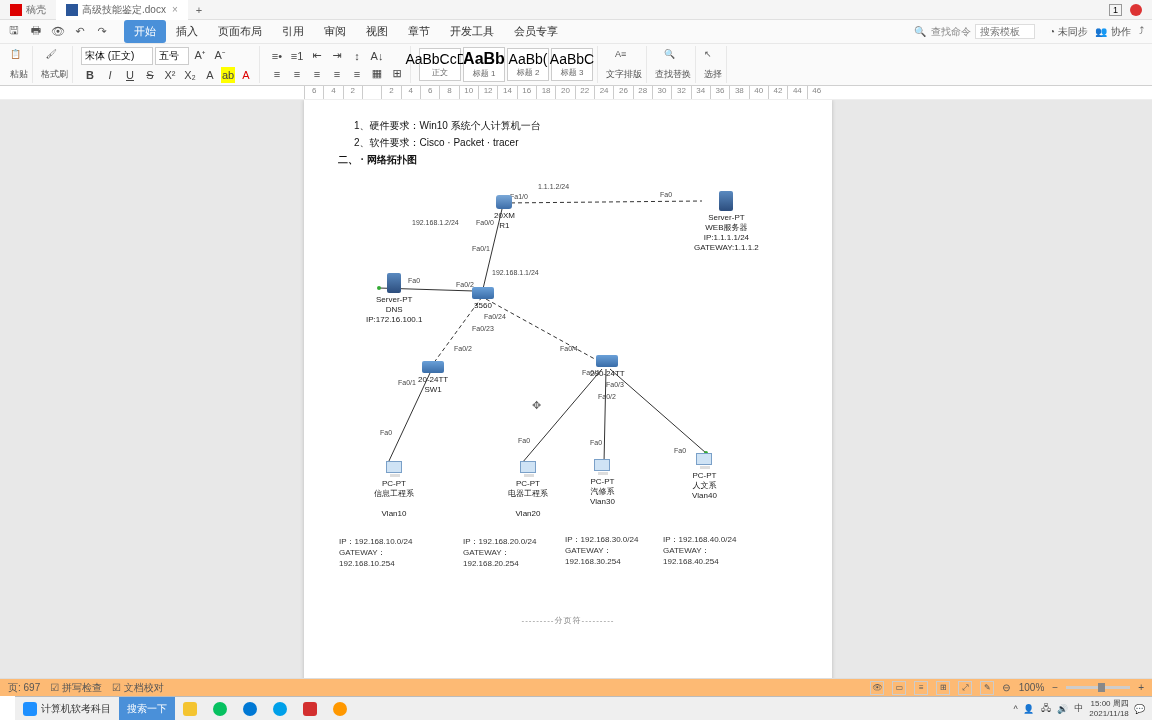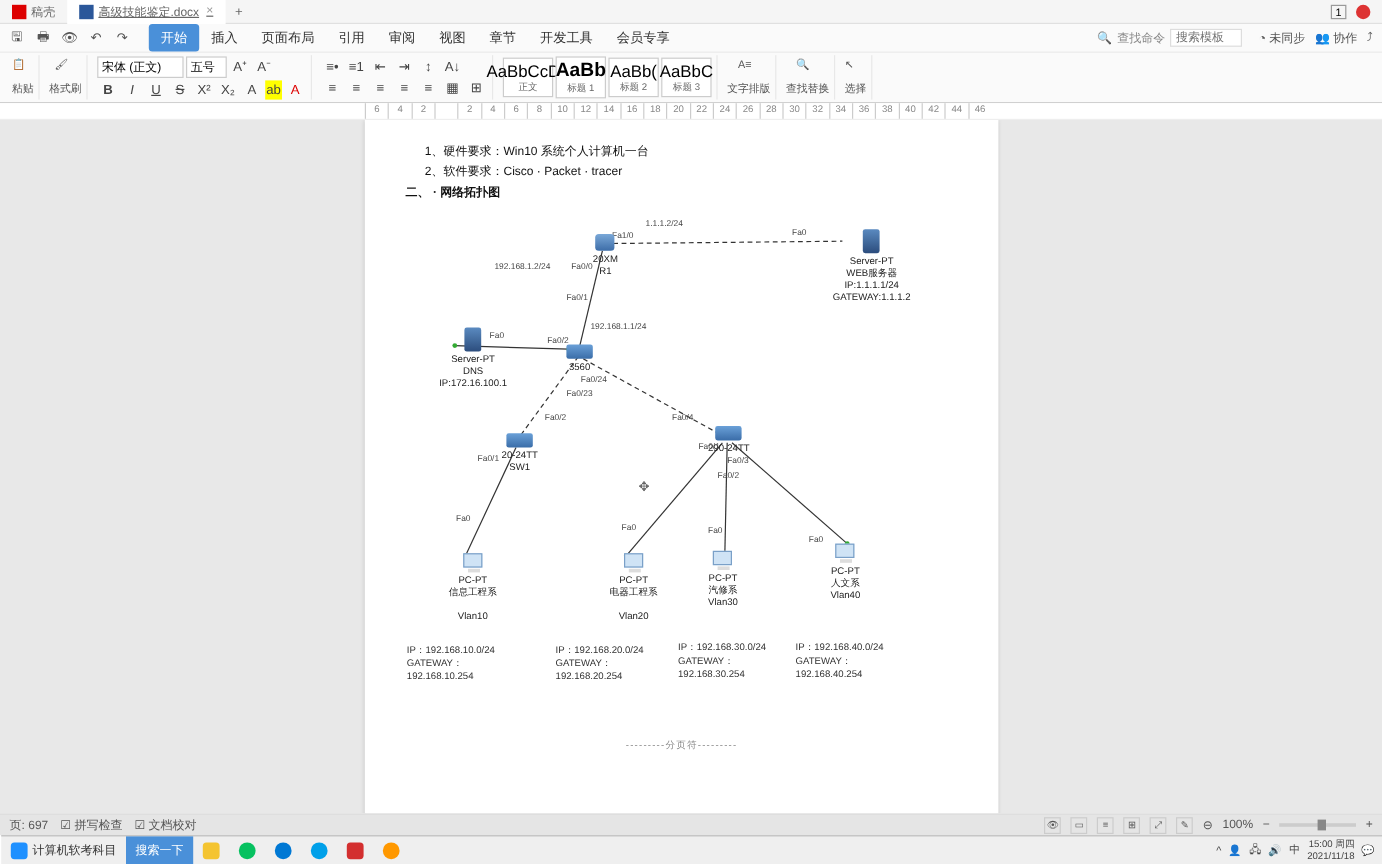--- a/index.html
+++ b/index.html
@@ -1,20 +1,20 @@
 <!DOCTYPE html>
 <html><head>
 <meta charset="utf-8">
 <style>
   * { box-sizing: border-box; margin: 0; padding: 0; font-family: "Microsoft YaHei", sans-serif; }
   body { width: 1152px; height: 720px; background: #fff; overflow: hidden; font-size: 11px; position: relative; }
   
   .title-bar { height: 20px; background: #f5f5f5; display: flex; align-items: center; border-bottom: 1px solid #e0e0e0; }
   .tab { display: flex; align-items: center; padding: 0 10px; height: 20px; font-size: 10px; color: #666; }
-  .tab.active { background: #fff; text-decoration: underline; }
+  .tab.active { background: #fff; }
   .tab-icon { width: 12px; height: 12px; margin-right: 4px; display: inline-block; }
   .pdf-icon { background: #d00; }
   .docx-icon { background: #2b579a; }
   .tab-close { margin-left: 6px; color: #999; }
   .tab-add { padding: 0 8px; color: #666; }
   .title-right { margin-left: auto; display: flex; align-items: center; gap: 8px; padding-right: 10px; }
   
   .quick-bar { height: 24px; background: #fafafa; display: flex; align-items: center; border-bottom: 1px solid #e8e8e8; }
   .quick-left { display: flex; align-items: center; gap: 6px; padding: 0 6px; }
   .qbtn { width: 16px; height: 16px; display: flex; align-items: center; justify-content: center; color: #555; font-size: 11px; }
@@ -59,28 +59,28 @@
   .dev.switch { width: 22px; height: 12px; background: linear-gradient(#6aa0d8,#3a6da8); border-radius: 2px; }
   .dev.router { width: 16px; height: 14px; background: linear-gradient(#7aa8d8,#3d6da8); border-radius: 3px; }
   .dev.pc { width: 16px; height: 12px; background: #cfe3f5; border: 1px solid #7aa0c8; display: inline-block; position: relative; }
   .dev.pc::after { content: ""; position: absolute; left: 3px; top: 12px; width: 10px; height: 3px; background: #ddd; }
   .nlbl { font-size: 8px; line-height: 10px; }
   .iflbl { position: absolute; font-size: 7px; color: #444; white-space: nowrap; }
   .iptxt { position: absolute; font-size: 8px; color: #333; text-align: left; line-height: 11px; background: rgba(255,255,255,0.9); padding: 1px; }
   .cursor-move { position: absolute; font-size: 11px; color: #666; }
   .pgbrk { text-align: center; font-size: 8px; color: #888; letter-spacing: 1px; margin-top: 22px; }
   
-  .bottom-bar1 { position: absolute; bottom: 24px; left: 0; right: 0; height: 18px; background: #e5e5e5; display: flex; align-items: center; font-size: 10px; color: #555; border-top: 1px solid #ddd; }
+  .bottom-bar1 { position: absolute; bottom: 24px; left: 0; right: 0; height: 18px; background: #fdba74; display: flex; align-items: center; font-size: 10px; color: #555; border-top: 1px solid #ddd; }
   .bb-left { display: flex; gap: 10px; padding: 0 8px; }
   .bb-right { margin-left: auto; display: flex; align-items: center; gap: 8px; padding-right: 8px; }
   .view-btn { width: 14px; height: 14px; border: 1px solid #ccc; display: flex; align-items: center; justify-content: center; font-size: 8px; }
   .zoom-slider { width: 64px; height: 3px; background: #ccc; position: relative; }
   .zoom-handle { position: absolute; left: 50%; top: -3px; width: 7px; height: 9px; background: #888; }
   
-  .taskbar { position: absolute; bottom: 0; left: 1px; right: 0; height: 24px; background: #efefef; border-top: 1px solid #bbb; display: flex; }
+  .taskbar { position: absolute; bottom: 0; left: 15px; right: 0; height: 24px; background: #efefef; border-top: 1px solid #bbb; display: flex; }
   .tb-item { height: 100%; display: flex; align-items: center; padding: 0 8px; font-size: 10px; color: #333; gap: 4px; }
   .tb-item.search { background: #4a90d9; color: #fff; }
   .tb-ico { width: 14px; height: 14px; border-radius: 3px; }
   .tb-right { margin-left: auto; display: flex; align-items: center; gap: 6px; padding-right: 6px; font-size: 9px; color: #444; }
   .clock { text-align: right; line-height: 10px; font-size: 8px; }
 </style>
 </head>
 <body>
 
 <div class="title-bar">

